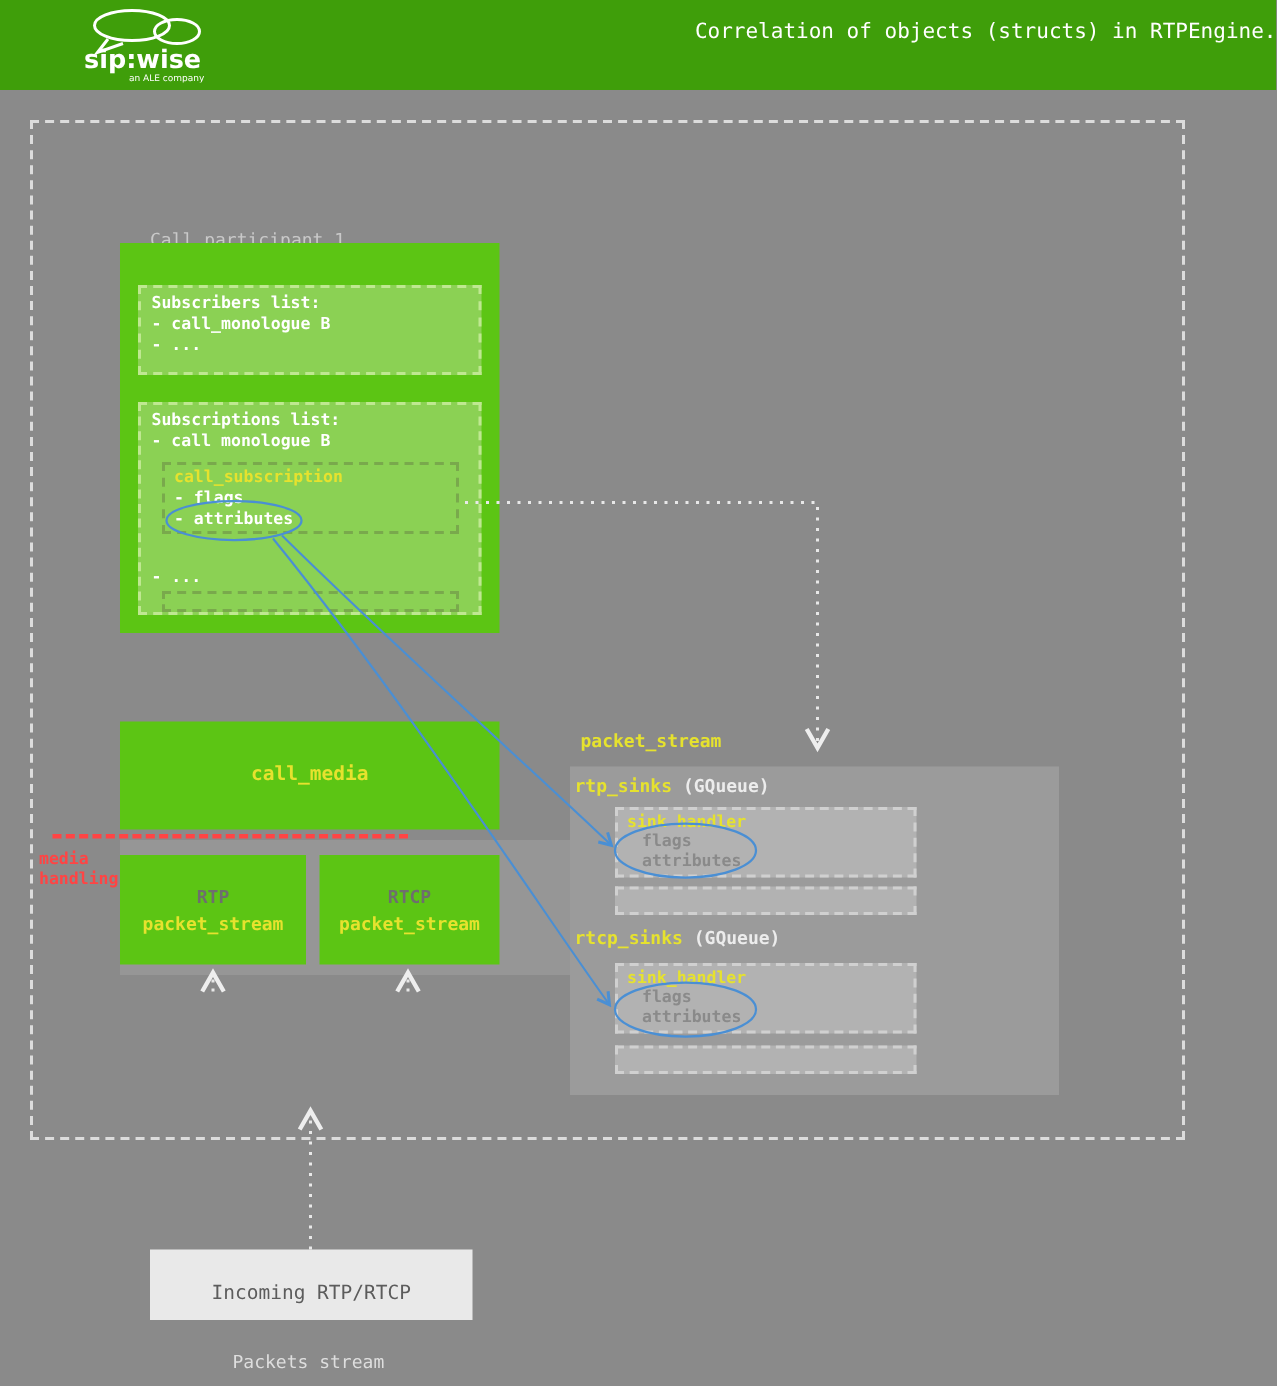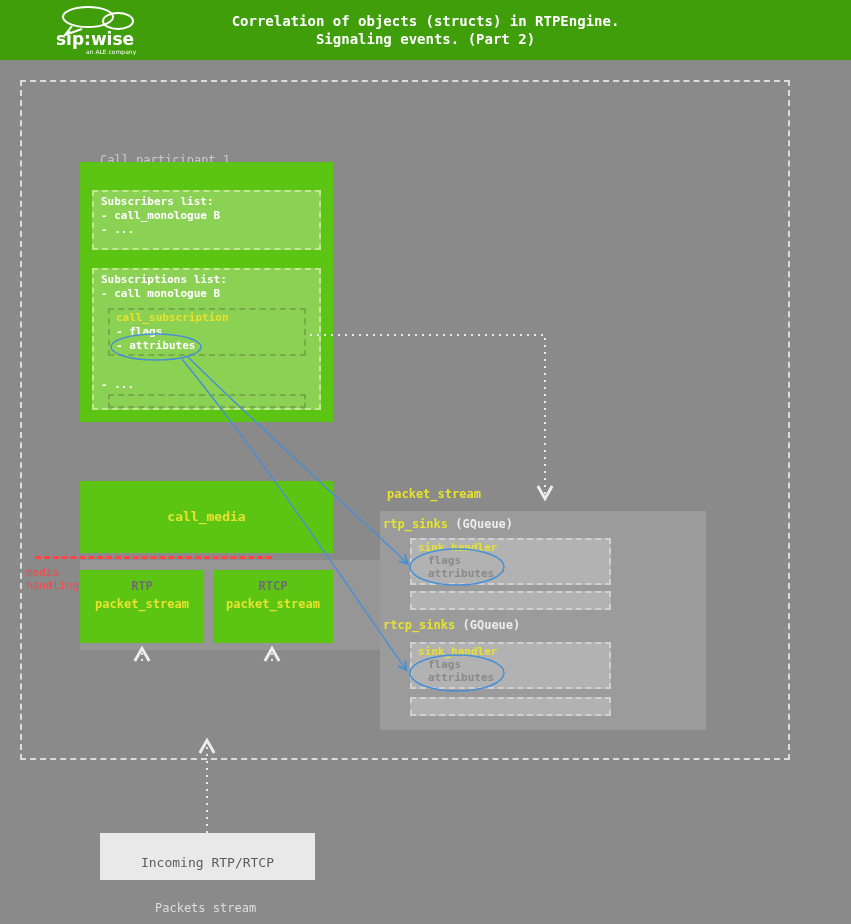--- a/index.html
+++ b/index.html
@@ -2,22 +2,22 @@
 <html><head>
 <meta charset="utf-8">
 <style>
   * { margin:0; padding:0; box-sizing:border-box; }
   html,body { background:#8a8a8a; }
   body { width:851px; height:924px; font-family:"DejaVu Sans Mono","Liberation Mono",monospace; }
   .stage { position:relative; width:851px; height:924px; background:#8a8a8a; overflow:hidden; }
 
   
   .header { position:absolute; left:0; top:0; width:851px; height:60px; background:#3f9e0a; }
-  .header-title { position:absolute; left:0; top:12px; width:100%; text-align:center;
-                  color:#ffffff; font-weight:bold; font-size:14px; line-height:18px; }
+  .header-title { position:absolute; left:0; top:12px; width:100%; text-align:right;
+                  color:#ffffff; font-weight:normal; font-size:14px; line-height:18px; }
   .logo { position:absolute; left:28px; top:5px;margin-left:24px; }
 
   
   .dashed-frame { position:absolute; left:20px; top:80px; width:770px; height:680px;
                   border:2px dashed #dcdcdc; }
 
   .participant-label { position:absolute; left:100px; top:153px; color:#c9c9c9; font-size:12px; }
 
   .green-box { position:absolute; background:#5cc514; }
 
@@ -36,27 +36,27 @@
                    border:2px dashed #79a94c; }
 
   
   .call-media { left:80px; top:481px; width:253px; height:72px; line-height:72px;
                 text-align:center; color:#e6e22e; font-weight:bold; font-size:13px; }
 
   
   .media-line { position:absolute; left:35px; top:556px; width:237px; height:0;
                 border-top:3px dashed #ff4444; }
   .media-label { position:absolute; left:26px; top:566px; width:58px; color:#ff4444;
-                 font-weight:normal; font-size:11px; line-height:13px; }
+                 font-weight:bold; font-size:11px; line-height:13px; }
 
   
   .media-strip { position:absolute; left:80px; top:560px; width:300px; height:90px; background:#969696; }
   .rtp-box  { left:80px;  top:570px; width:124px; height:73px; }
   .rtcp-box { left:213px; top:570px; width:120px; height:73px; }
-  .proto-label { color:#6e6e6e; font-weight:bold; font-size:12px; text-align:center; padding-top:9px; }
+  .proto-label { color:#6e6e6e; font-weight:bold; font-size:12px; text-align:center; padding-top:21px; }
   .ps-name { color:#e6e22e; font-weight:bold; font-size:12px; text-align:center; padding-top:4px; }
 
   
   .stream-fd { left:80px; top:662px; width:253px; height:69px; line-height:69px;
                text-align:center; color:#e6e22e; font-weight:bold; font-size:13px; }
 
   
   .panel-label { position:absolute; left:387px; top:487px; color:#e6e22e; font-weight:bold; font-size:12px; }
   .right-panel { position:absolute; left:380px; top:511px; width:326px; height:219px; background:#9b9b9b; }
   .sinks-line { position:absolute; left:3px; font-size:12px; font-weight:bold; }
@@ -92,21 +92,20 @@
       <svg width="96" height="50" viewBox="0 0 96 50">
         <ellipse cx="36" cy="12" rx="25" ry="10" fill="none" stroke="#ffffff" stroke-width="2"></ellipse>
         <ellipse cx="66" cy="16" rx="15" ry="8" fill="none" stroke="#ffffff" stroke-width="2"></ellipse>
         <path d="M20,21 L13,30 L30,24" fill="none" stroke="#ffffff" stroke-width="2"></path>
         <text x="4" y="40" font-family="'DejaVu Sans',sans-serif" font-size="17" font-weight="bold" fill="#ffffff">sip:wise</text>
         <text x="34" y="49" font-family="'DejaVu Sans',sans-serif" font-size="6" fill="#ffffff">an ALE company</text>
       </svg>
     </div>
     <div class="header-title">
       <div>Correlation of objects (structs) in RTPEngine.</div>
-      <div>Signaling events. (Part 2)</div>
     </div>
   </div>
 
   <div class="dashed-frame"></div>
 
   <div class="participant-label">Call participant 1</div>
 
   <div class="green-box monologue">
 
     <div class="inner-list subscribers">

